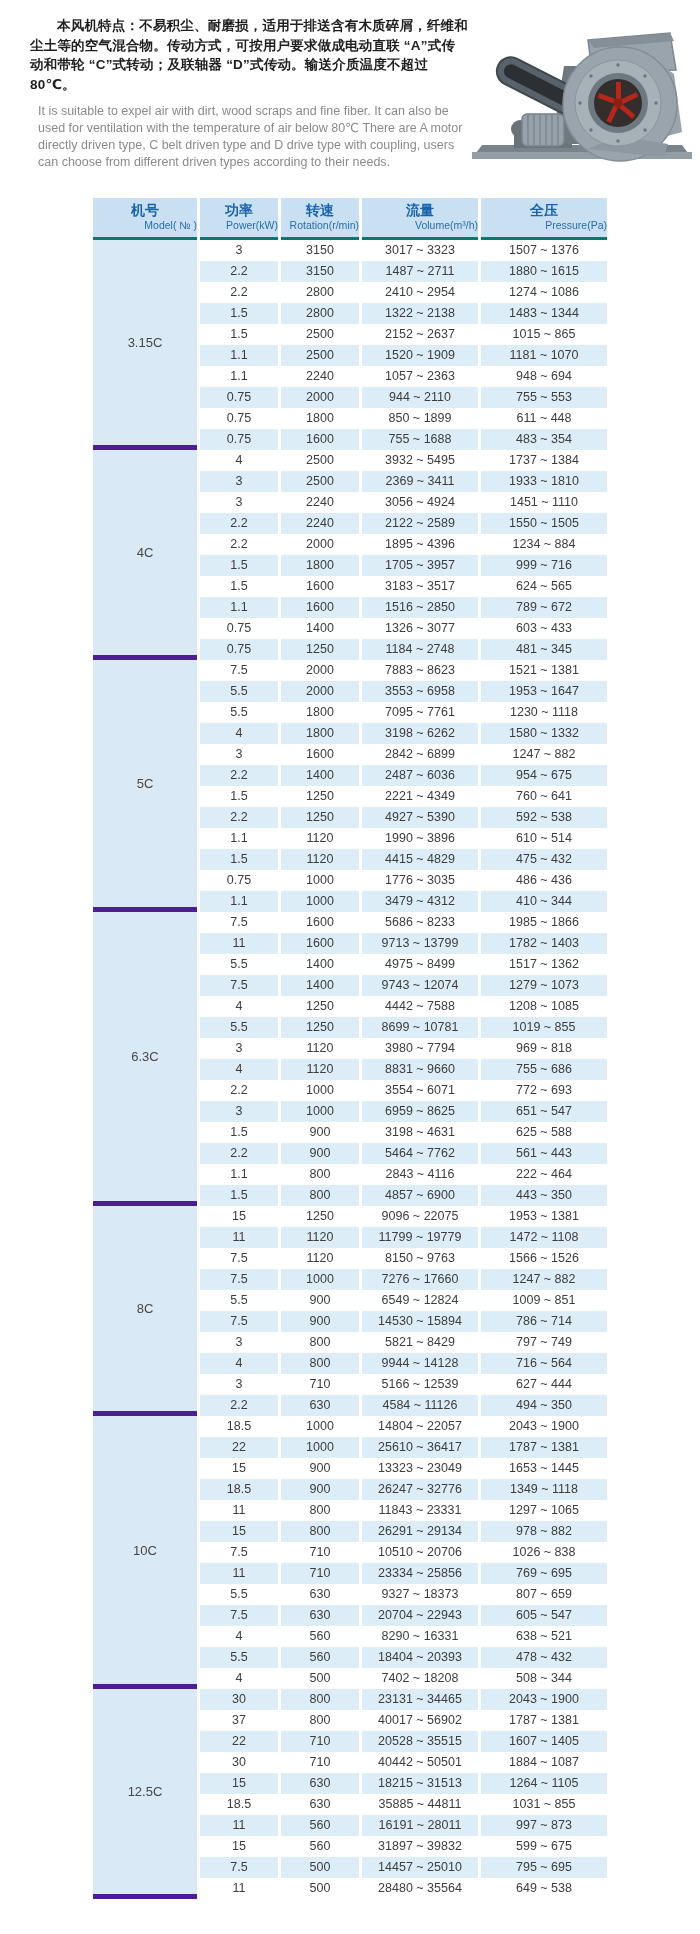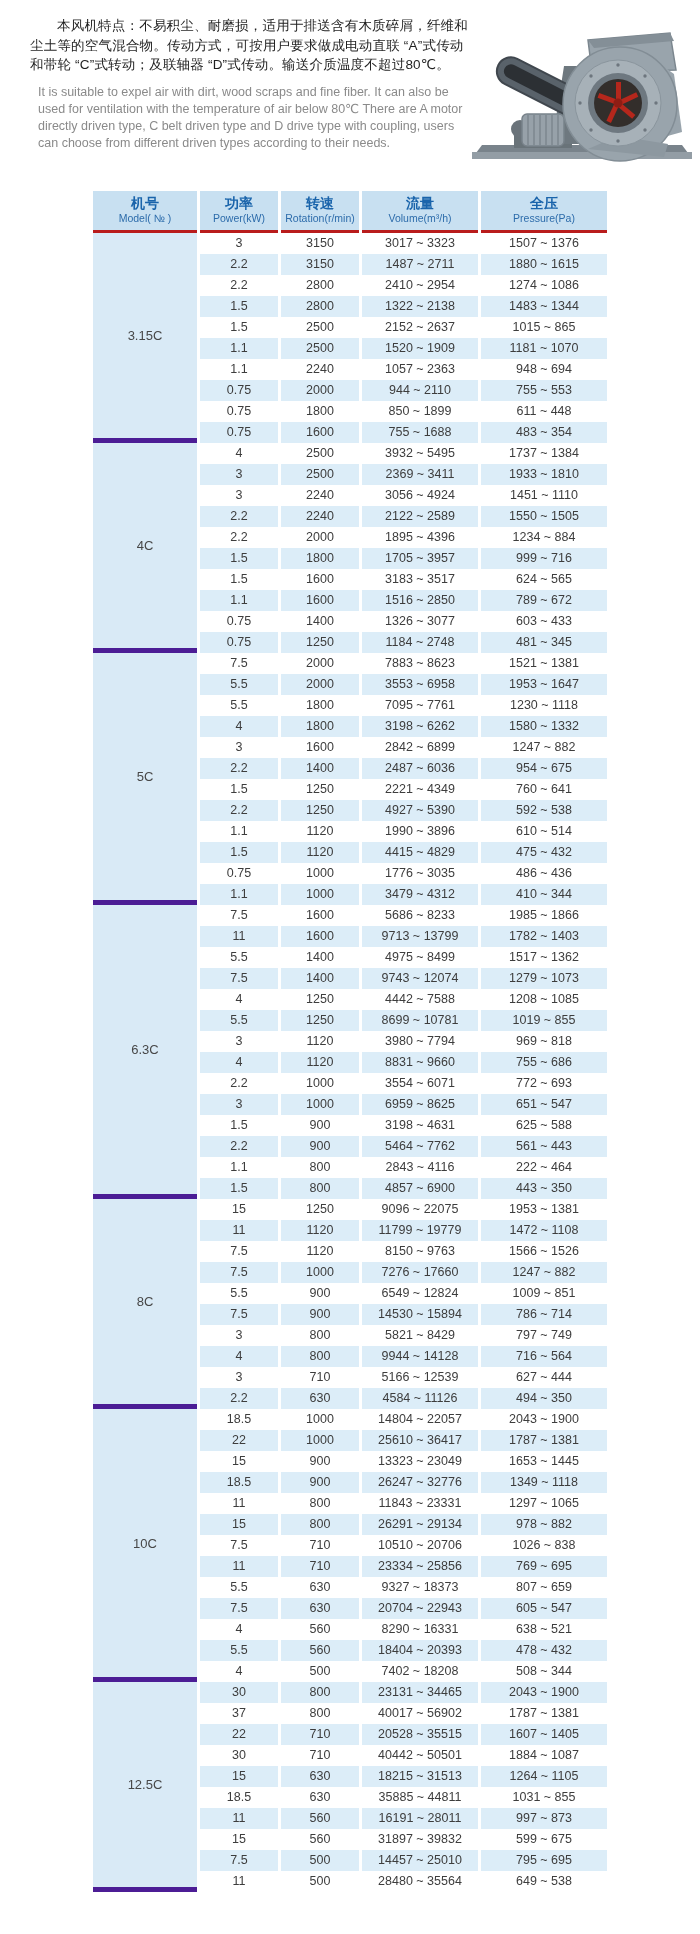--- a/index.html
+++ b/index.html
@@ -5,43 +5,43 @@
   html,body{margin:0;padding:0;}
   body{
     width:700px;min-height:1934px;background:#ffffff;
     font-family:"Liberation Sans","DejaVu Sans",sans-serif;
     -webkit-font-smoothing:antialiased;
   }
   
   .intro{display:flex;align-items:flex-start;padding:16px 0 0 30px;}
   .intro-text{width:438px;flex:0 0 auto;}
   .zh-para{
-    margin:0;font-size:13.5px;line-height:19.5px;font-weight:normal;
+    margin:0;font-size:13.5px;line-height:19.5px;font-weight:bold;
     color:#1f1f1f;text-indent:2em;letter-spacing:.2px;
   }
   .en-para{
     margin:9px 0 0 8px;font-size:12.5px;line-height:17px;color:#8a8a8a;
   }
   .fan-wrap{flex:1;display:flex;justify-content:flex-end;padding:8px 4px 0 0;}
   
   .spec-table{
     margin:27px auto 0 auto;width:520px;
     border-collapse:separate;border-spacing:3px 0;table-layout:fixed;
   }
   .spec-table col.c-model{width:104px;}
   .spec-table col.c-power{width:78px;}
   .spec-table col.c-rot{width:78px;}
   .spec-table col.c-vol{width:116px;}
   .spec-table col.c-press{width:126px;}
   .spec-table th{
-    background:#c8e0f1;padding:4px 0 5px 0;border-bottom:3px solid #b91c1c;
+    background:#c8e0f1;padding:4px 0 5px 0;border-bottom:3px solid #0f766e;
     font-weight:normal;vertical-align:middle;
   }
   .th-zh{font-size:14px;font-weight:bold;color:#1a64ab;line-height:16px;}
-  .th-en{font-size:10.5px;color:#2d6cab;line-height:13px;margin-top:1px;}
+  .th-en{font-size:10.5px;color:#2d6cab;line-height:13px;margin-top:1px;text-align:right;}
   .spec-table td{
     height:21px;padding:0;text-align:center;vertical-align:middle;
     font-size:12.5px;color:#3d3d3d;line-height:21px;white-space:nowrap;
   }
   .spec-table tr.alt td{background:#dcedf8;}
   .spec-table td.model{
     background:#d9eaf6 !important;border-bottom:5px solid #4c1d95;
     font-size:13px;color:#474747;
   }
 </style>

